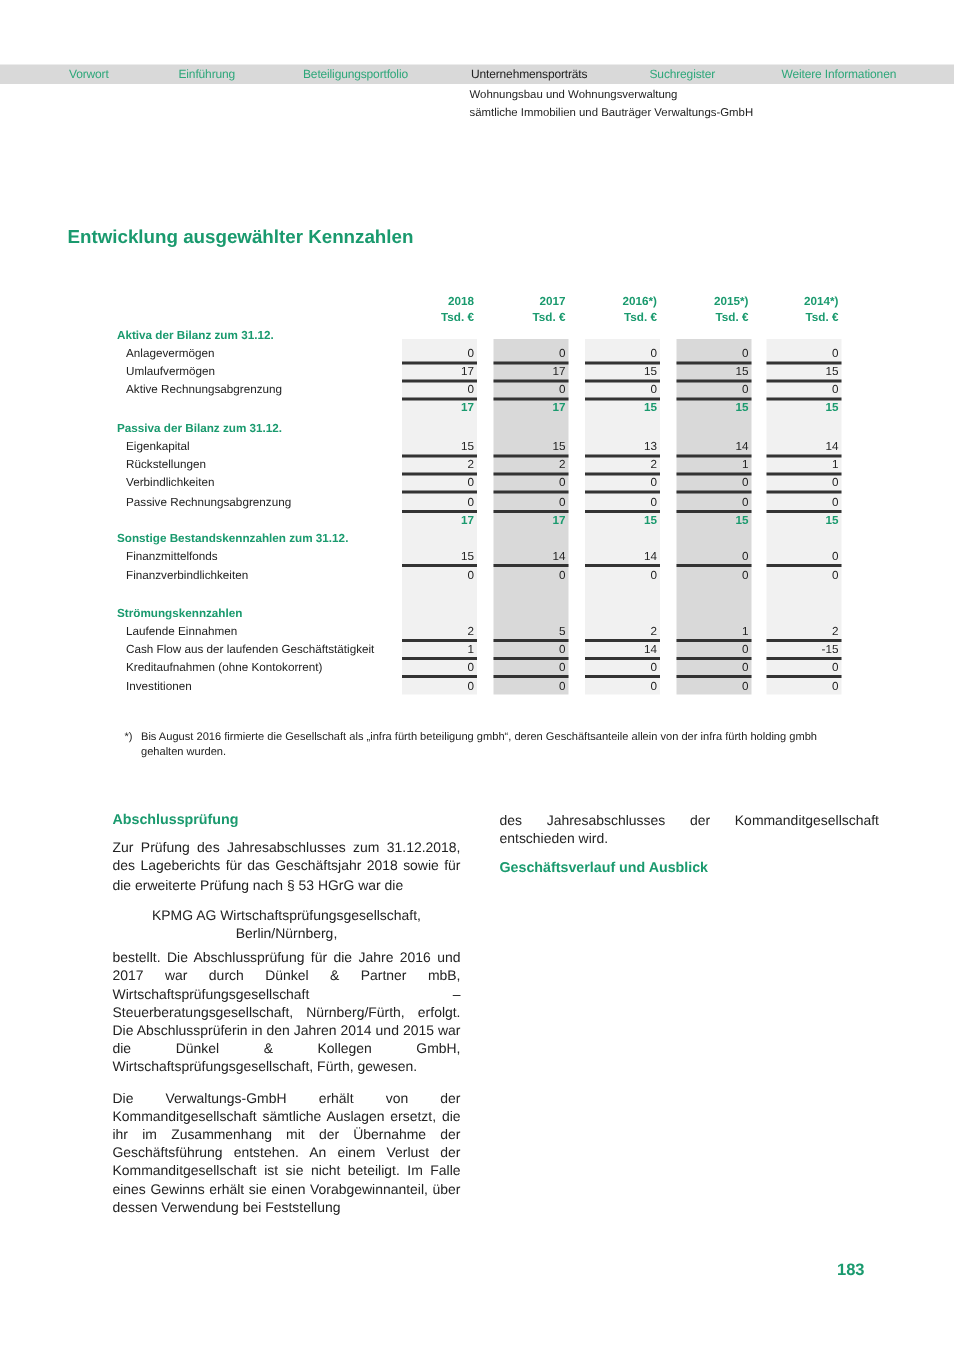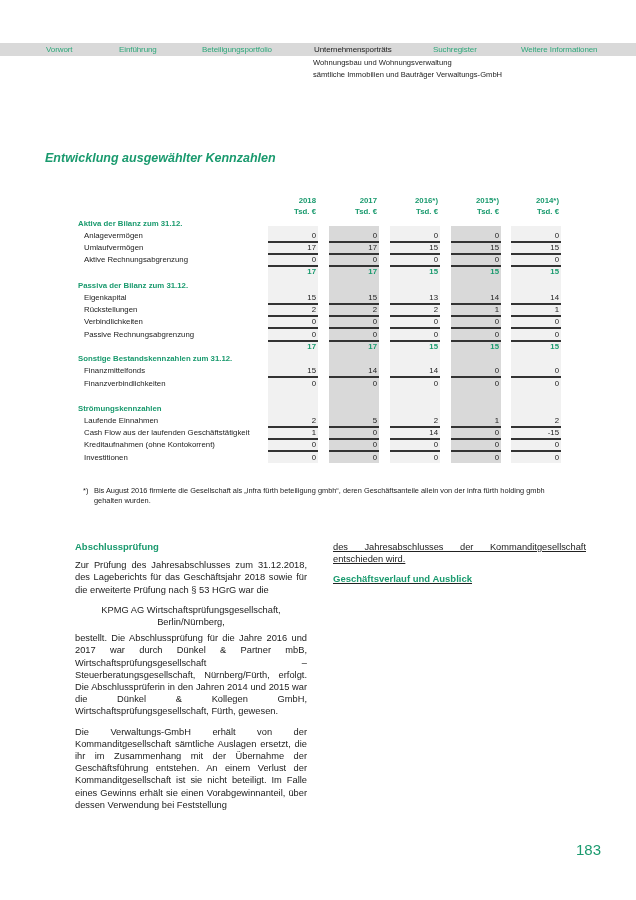--- a/index.html
+++ b/index.html
@@ -5,21 +5,21 @@
   html, body { margin: 0; padding: 0; background: #ffffff; }
   body { width: 636px; height: 900px; position: relative; overflow: hidden;
          font-family: "Liberation Sans", sans-serif; color: #222; }
 
   
   .navbar { position: absolute; left: 0; top: 43px; width: 636px; height: 13px; background: #d9d9d9; }
   .nav-item { position: absolute; top: 0; height: 13px; line-height: 13px; font-size: 8px; color: #2ea77a; white-space: nowrap; letter-spacing: -0.1px; cursor: pointer; }
   .nav-item.active { color: #222; }
   .subtitle { position: absolute; left: 313px; font-size: 7.6px; color: #222; white-space: nowrap; }
 
-  .section-title { position: absolute; left: 45px; top: 151px; font-size: 12.5px; font-weight: bold; color: #1a9a6e; font-style: italic; }
+  .section-title { position: absolute; left: 45px; top: 151px; font-size: 12.5px; font-weight: bold; color: #1a9a6e; }
 
   
   .col-bg { position: absolute; top: 226px; height: 237px; width: 50px; }
   .col-bg.light { background: #f1f1f1; }
   .col-bg.dark { background: #d9d9d9; }
   .col-head { position: absolute; width: 50px; text-align: right; font-size: 7.8px; font-weight: bold; color: #1a9a6e; }
   .grp { position: absolute; left: 78px; font-size: 7.8px; font-weight: bold; color: #1a9a6e; white-space: nowrap; }
   .lbl { position: absolute; left: 84px; font-size: 7.8px; color: #222; white-space: nowrap; }
   .cell { position: absolute; width: 48px; text-align: right; font-size: 7.8px; color: #222; padding-right: 2px; height: 11px; line-height: 11px; }
   .cell.total { color: #1a9a6e; font-weight: bold; }
@@ -28,23 +28,23 @@
   .footnote { position: absolute; left: 83px; top: 486px; width: 480px; font-size: 7.4px; line-height: 10px; color: #222; }
   .footnote .mark { position: absolute; left: 0; }
   .footnote .txt { display: block; padding-left: 11px; }
 
   
   .col { position: absolute; font-size: 9.3px; line-height: 12.2px; color: #222; text-align: justify; }
   .col h3 { margin: 0 0 6px 0; font-size: 9.5px; font-weight: bold; color: #1a9a6e; }
   .col p { margin: 0 0 8px 0; }
   .col .center { text-align: center; }
   .left-col { left: 75px; top: 541px; width: 232px; }
-  .right-col { left: 333px; top: 541px; width: 253px; text-decoration: underline; }
-
-  .page-number { position: absolute; left: 576px; top: 841px; font-size: 15px; font-weight: normal; color: #1a9a6e; }
+  .right-col { left: 333px; top: 541px; width: 253px; }
+
+  .page-number { position: absolute; left: 558px; top: 841px; font-size: 11px; font-weight: bold; color: #1a9a6e; }
 </style>
 </head>
 <body>
 
 <div class="navbar">
   <span class="nav-item" style="left:46px">Vorwort</span>
   <span class="nav-item" style="left:119px">Einführung</span>
   <span class="nav-item" style="left:202px">Beteiligungsportfolio</span>
   <span class="nav-item active" style="left:314px">Unternehmensporträts</span>
   <span class="nav-item" style="left:433px">Suchregister</span>

